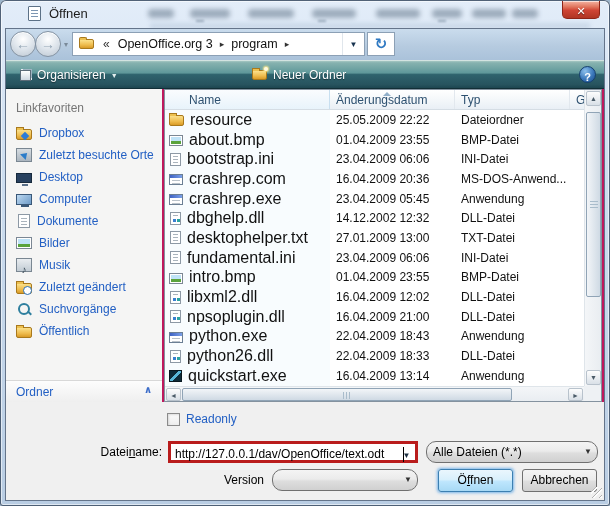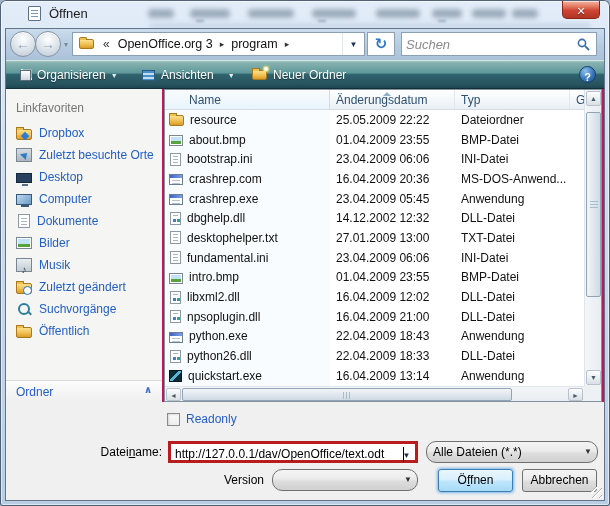--- a/index.html
+++ b/index.html
@@ -107,21 +107,21 @@
     background:linear-gradient(180deg,#ffffff,#f2f6f9 60%,#e9eff5);border-bottom:1px solid #d5dde4;}
   .hc{position:relative;height:100%;border-right:1px solid #e2e8ee;font-size:12px;color:#2e5170;
     padding:3px 0 0 6px;cursor:pointer;overflow:hidden;white-space:nowrap;}
   .hc-name{width:165px;background:linear-gradient(180deg,#fafcfe,#e8f3fb);border-right:1px solid #c8dff0;padding-left:24px;}
   .hc-date{width:125px;} .hc-typ{width:115px;} .hc-size{width:14px;border-right:none;}
   .sortarrow{position:absolute;left:218px;top:2px;width:0;height:0;
     border-left:4px solid transparent;border-right:4px solid transparent;border-bottom:4px solid #91afc9;}
   .rows{position:absolute;left:0;top:20px;width:419px;height:276px;}
   .row{display:flex;height:19.7px;align-items:center;cursor:pointer;}
   .c-name{width:165px;display:flex;align-items:center;padding-left:4px;background:rgba(243,249,253,.55);height:100%;}
-  .c-name .nm{font-size:12px;color:#111;white-space:nowrap;}
+  .c-name .nm{font-size:16px;color:#111;white-space:nowrap;}
   .c-date{width:125px;font-size:12px;color:#111;padding-left:6px;white-space:nowrap;}
   .c-typ{width:129px;font-size:12px;color:#111;padding-left:6px;white-space:nowrap;overflow:hidden;}
   .fi{position:relative;width:15px;height:14px;flex:none;margin-right:6px;}
   .fi-folder{height:11px;margin-top:2px;border:1px solid #a9791c;border-radius:1px 2px 2px 2px;
     background:linear-gradient(180deg,#fbe08a,#eebc4e 60%,#d99b27);}
   .fi-folder::before{content:"";position:absolute;top:-3px;left:-1px;width:6px;height:2px;background:#edc150;border:1px solid #a9791c;border-bottom:none;}
   .fi-bmp{width:14px;height:11px;margin-top:2px;border:1px solid #7b8794;box-shadow:inset 0 0 0 1px #fff;
     background:linear-gradient(180deg,#bfe3f7 0 55%,#5aa33c 55% 100%);}
   .fi-page{width:11px;height:13px;background:#fff;border:1px solid #8d99a5;margin-left:1px;}
   .fi-page::after{content:"";position:absolute;left:2px;right:2px;top:2px;height:9px;
@@ -212,39 +212,27 @@
       <div class="crumb">
         <span class="folder-mini"></span>
         <span class="bc-ovf">«</span>
         <span class="bc-item">OpenOffice.org 3</span>
         <span class="bc-sep">▸</span>
         <span class="bc-item">program</span>
         <span class="bc-sep">▸</span>
         <div class="bc-dd"><span>▼</span></div>
       </div>
       <div class="refresh"><span>↻</span></div>
-      <div class="searchbox">
-        <input placeholder="Suchen" style="">
-        <svg class="mag" width="13" height="13" viewBox="0 0 13 13">
-          <circle cx="5" cy="5" r="3.6" fill="none" stroke="#3d6da8" stroke-width="1.6"></circle>
-          <line x1="8" y1="8" x2="12" y2="12" stroke="#3d6da8" stroke-width="1.8"></line>
-        </svg>
-      </div>
     </div>
 
     <div class="toolbar">
       <div class="tbtn" style="left:6px">
         <span class="ico-stack"></span>
         <span class="lbl">Organisieren</span>
         <span class="dd">▼</span>
-      </div>
-      <div class="tbtn" style="left:128px">
-        <span class="ico-views"></span>
-        <span class="lbl">Ansichten</span>
-        <span class="dd" style="margin-left:8px">▼</span>
       </div>
       <div class="tbtn" style="left:238px">
         <span class="ico-nfold"></span>
         <span class="lbl">Neuer Ordner</span>
       </div>
       <div class="helpbtn"><span>?</span></div>
     </div>
 
     <div class="content">
 

